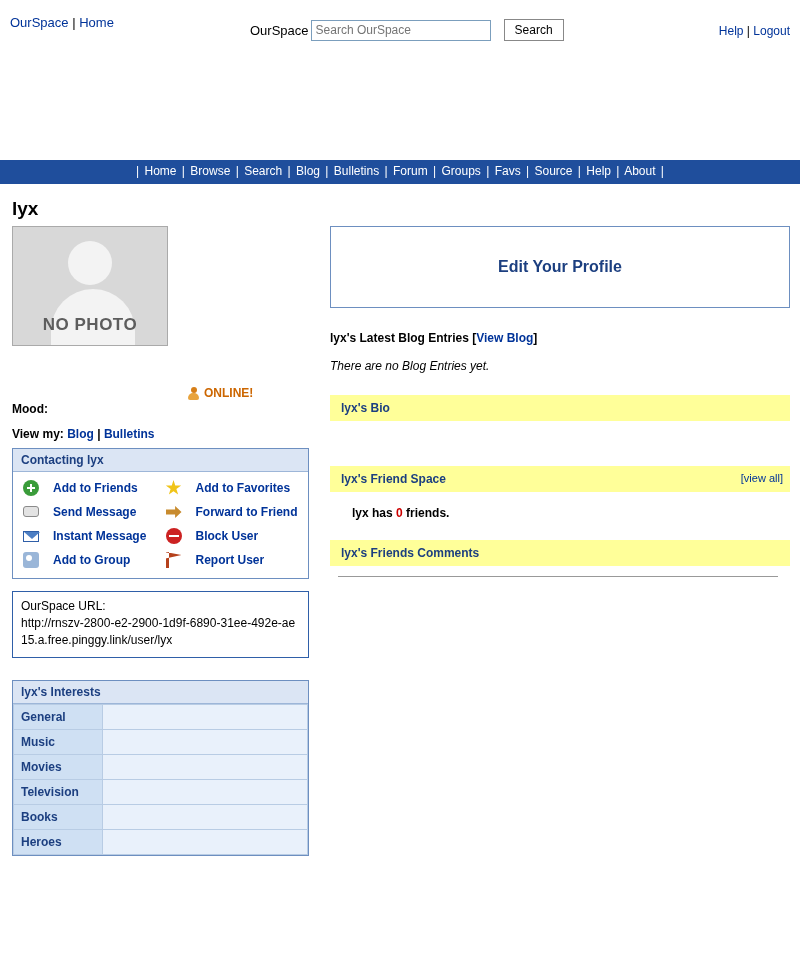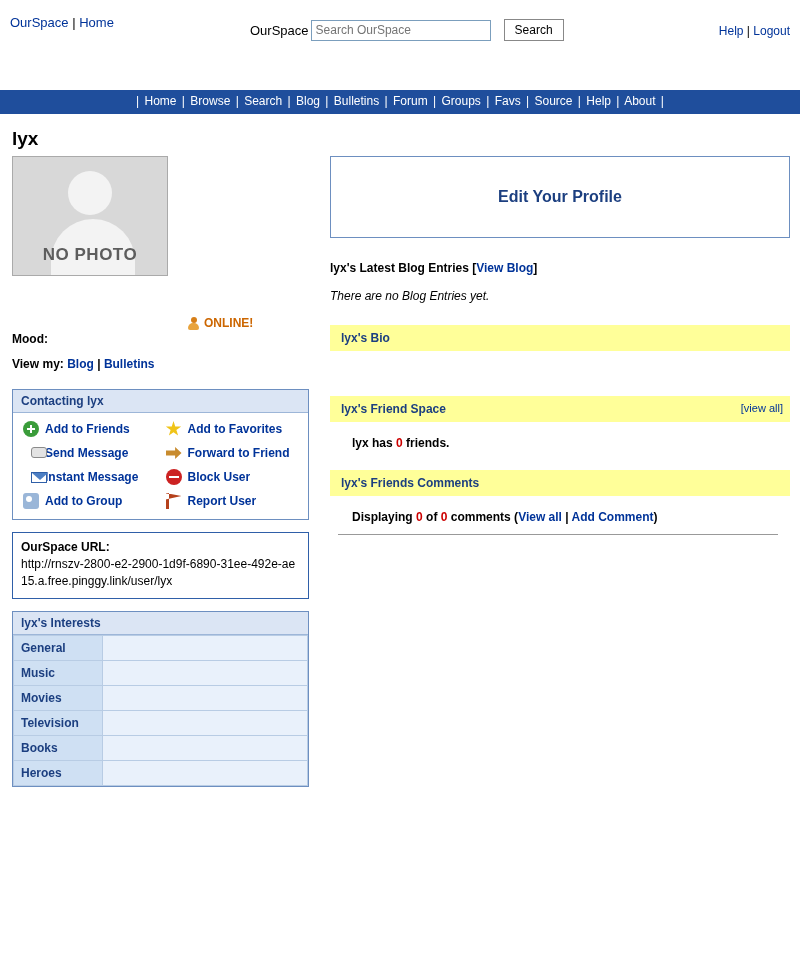--- a/index.html
+++ b/index.html
@@ -9,21 +9,21 @@
     background: #ffffff;
     font-family: "Liberation Sans", sans-serif;
     font-size: 12px;
     color: #000000;
   }
   a { color: #003399; text-decoration: none; }
 
   
   .topbar {
     position: relative;
-    height: 90px;
+    height: 160px;
     background: #ffffff;
   }
   .brandline {
     position: absolute;
     left: 10px; top: 15px;
     font-size: 13px;
   }
   .brandline a { color: #003399; }
   .searchwrap {
     position: absolute;
@@ -139,21 +139,21 @@
   .online-text { color: #cc6600; font-weight: bold; font-size: 12px; }
   .person-icon { display: inline-block; width: 11px; height: 13px; position: relative; }
   .person-icon .h { position: absolute; left: 3px; top: 0; width: 6px; height: 6px; border-radius: 50%; background: #d77f18; }
   .person-icon .b { position: absolute; left: 0px; top: 6px; width: 11px; height: 7px; border-radius: 5px 5px 2px 2px; background: #e8a33d; }
 
   .moodline { margin-top: 14px; font-size: 12px; font-weight: bold; }
   .viewmy { margin-top: 11px; font-size: 12px; font-weight: bold; }
   .viewmy a { font-weight: bold; }
 
   .panel {
-    margin-top: 18px;
+    margin-top: 7px;
     border: 1px solid #6d8fc0;
     background: #ffffff;
   }
   .panel-head {
     background: #dbe5f4;
     color: #1c3f80;
     font-weight: bold;
     font-size: 12px;
     padding: 4px 8px;
     border-bottom: 1px solid #9db6d8;
@@ -161,23 +161,22 @@
   .contact-grid {
     display: grid;
     grid-template-columns: 1fr 1fr;
     padding: 8px 6px 10px 10px;
     row-gap: 8px;
     column-gap: 6px;
   }
   .contact-item {
     display: flex;
     align-items: center;
-    gap: 6px;
-    font-size: 12px;
-    text-align: center;
+    gap: 14px;
+    font-size: 12px;
   }
   .contact-item a { font-weight: bold; color: #003399; }
   .ci-icon { width: 16px; height: 16px; flex: 0 0 16px; position: relative; }
 
   
   .ic-plus { border-radius: 50%; background: #3a9c3a; }
   .ic-plus::before, .ic-plus::after { content:""; position:absolute; background:#fff; }
   .ic-plus::before { left:4px; top:7px; width:8px; height:2px; }
   .ic-plus::after { left:7px; top:4px; width:2px; height:8px; }
   .ic-star { background: #f0c419; clip-path: polygon(50% 0%, 61% 35%, 98% 35%, 68% 57%, 79% 91%, 50% 70%, 21% 91%, 32% 57%, 2% 35%, 39% 35%); }
@@ -192,23 +191,23 @@
   .ic-report { background: #b5411c; clip-path: polygon(0% 0%, 100% 18%, 0% 40%, 0% 100%, 22% 100%, 22% 0%); }
 
   .urlbox {
     margin-top: 12px;
     border: 1px solid #2f5fa8;
     padding: 6px 8px 8px 8px;
     font-size: 12px;
     line-height: 17px;
     word-break: break-all;
   }
-  .urlbox .label { font-weight: bold; }
-
-  .interests { margin-top: 12px; border: 1px solid #6d8fc0; }
+  .urlbox .label { font-weight: normal; }
+
+  .interests { margin-top: 22px; border: 1px solid #6d8fc0; }
   .interests-head {
     background: #dbe5f4; color: #1c3f80; font-weight: bold;
     font-size: 12px; padding: 4px 8px; border-bottom: 1px solid #9db6d8;
   }
   table.interests-table { width: 100%; border-collapse: collapse; }
   table.interests-table td {
     border: 1px solid #b8cce4;
     font-size: 12px;
     padding: 5px 7px;
     height: 24px;
@@ -461,27 +460,18 @@
     <div class="friendcount">
       <span>lyx has</span>
       <span class="num">0</span>
       <span>friends.</span>
     </div>
 
     <div class="bar" style="margin-top:20px;">
       <span>lyx's Friends Comments</span>
     </div>
 
-    <div class="commentsline">
-      <span>Displaying</span>
-      <span class="num">0</span>
-      <span>of</span>
-      <span class="num">0</span>
-      <span>comments (</span><a href="#">View all</a>
-      <span>|</span>
-      <a href="#">Add Comment</a><span>)</span>
-    </div>
 
     <div class="hr"></div>
 
   </div>
 
 </div>
 
 </body></html>

